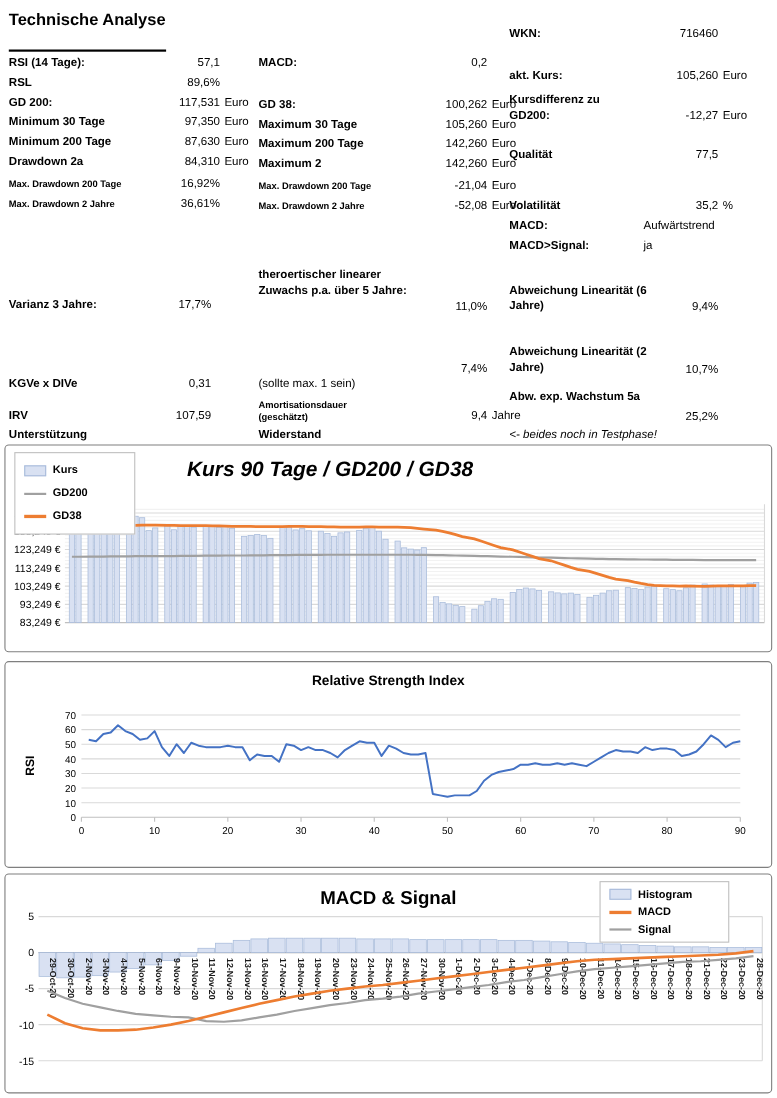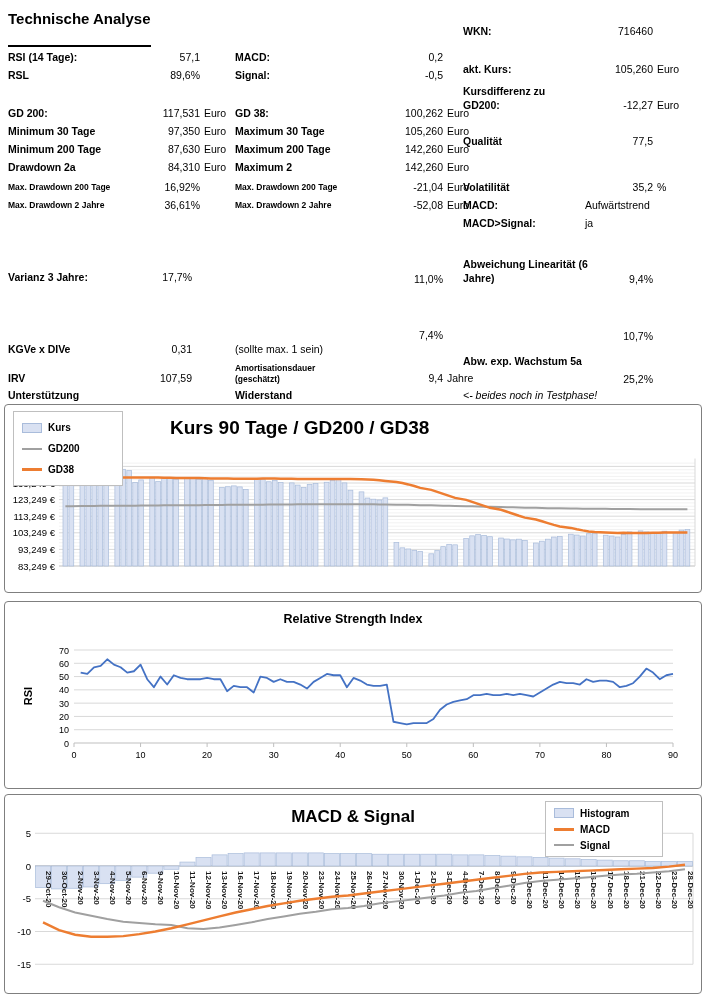--- a/index.html
+++ b/index.html
@@ -14,21 +14,21 @@
   #page-title{position:absolute;left:8px;top:10px;font-size:15px;font-weight:bold;
               border-bottom:2px solid #000;padding-bottom:18px;}
   .statcol{position:absolute;width:250px;}
   .srow{position:relative;min-height:14px;}
   .srow .slab{display:inline-block;font-weight:bold;font-size:10.5px;line-height:14px;width:122px;vertical-align:bottom;}
   .srow.small .slab{font-size:8.5px;line-height:13px;}
   .srow .sval{position:absolute;bottom:0;font-size:10.5px;line-height:14px;text-align:right;}
   .srow .ssuf{position:absolute;bottom:0;font-size:10.5px;line-height:14px;}
   .panel{position:absolute;left:4px;width:698px;background:#fff;border:1px solid #7f7f7f;border-radius:4px;box-sizing:border-box;}
   .panel svg{position:absolute;left:0;top:0;}
-  .chart-title1{position:absolute;left:165px;top:12px;font-size:19px;font-weight:bold;white-space:nowrap;z-index:3;}
+  .chart-title1{position:absolute;left:165px;top:12px;font-size:19px;font-weight:bold;white-space:nowrap;z-index:3;font-style:italic;}
   .chart-title2{position:absolute;left:0;right:0;top:10px;text-align:center;font-size:12.5px;font-weight:bold;z-index:3;}
   .chart-title3{position:absolute;left:0;right:0;top:12px;text-align:center;font-size:17px;font-weight:bold;z-index:3;}
   .legend{position:absolute;background:#fff;border:1px solid #bfbfbf;z-index:4;padding:5px 8px;}
   .lg-row{display:flex;align-items:center;height:21px;}
   .lg-row .txt{font-size:10px;font-weight:600;margin-left:6px;}
   .sw-bar{display:inline-block;width:18px;height:8px;background:#D9E1F2;border:1px solid #A9BCDB;}
   .sw-line-o{display:inline-block;width:20px;height:0;border-top:3px solid #ED7D31;}
   .sw-line-g{display:inline-block;width:20px;height:0;border-top:2px solid #A0A0A0;}
   .rsi-ylabel{position:absolute;left:14px;top:88px;transform:rotate(-90deg);transform-origin:center;
               font-size:11px;font-weight:bold;z-index:3;}
@@ -37,58 +37,59 @@
 </head>
 <body>
 
 <div id="page">
 
   <div id="page-title">Technische Analyse</div>
 
   <div class="statcol" id="col1" style="left:8px;top:46px;">
       <div class="srow"><span class="slab">RSI (14 Tage):</span><div class="sval" style="left: 122px; width: 70px;">57,1</div></div>
       <div class="srow"><span class="slab">RSL</span><div class="sval" style="left: 122px; width: 70px;">89,6%</div></div>
-      <div class="srow" style="margin-top: 20px;"><span class="slab">GD 200:</span><div class="sval" style="left: 122px; width: 70px;">117,531</div><div class="ssuf" style="left: 196px;">Euro</div></div>
+      <div class="srow" style=""><span class="slab">GD 200:</span><div class="sval" style="left: 122px; width: 70px;">117,531</div><div class="ssuf" style="left: 196px;">Euro</div></div>
       <div class="srow"><span class="slab">Minimum 30 Tage</span><div class="sval" style="left: 122px; width: 70px;">97,350</div><div class="ssuf" style="left: 196px;">Euro</div></div>
       <div class="srow"><span class="slab">Minimum 200 Tage</span><div class="sval" style="left: 122px; width: 70px;">87,630</div><div class="ssuf" style="left: 196px;">Euro</div></div>
       <div class="srow"><span class="slab">Drawdown 2a</span><div class="sval" style="left: 122px; width: 70px;">84,310</div><div class="ssuf" style="left: 196px;">Euro</div></div>
       <div class="srow small" style="margin-top: 2px;"><span class="slab">Max. Drawdown 200 Tage</span><div class="sval" style="left: 122px; width: 70px;">16,92%</div></div>
       <div class="srow small"><span class="slab">Max. Drawdown 2 Jahre</span><div class="sval" style="left: 122px; width: 70px;">36,61%</div></div>
     </div>
   <div class="statcol" id="col2" style="left:235px;top:46px;">
       <div class="srow"><span class="slab">MACD:</span><div class="sval" style="left: 125px; width: 83px;">0,2</div></div>
-      <div class="srow"><span class="slab">Signal:</span><div class="sval" style="left: 125px; width: 83px;">-0,5</div></div>
       <div class="srow" style="margin-top: 20px;"><span class="slab">GD 38:</span><div class="sval" style="left: 125px; width: 83px;">100,262</div><div class="ssuf" style="left: 212px;">Euro</div></div>
       <div class="srow"><span class="slab">Maximum 30 Tage</span><div class="sval" style="left: 125px; width: 83px;">105,260</div><div class="ssuf" style="left: 212px;">Euro</div></div>
       <div class="srow"><span class="slab">Maximum 200 Tage</span><div class="sval" style="left: 125px; width: 83px;">142,260</div><div class="ssuf" style="left: 212px;">Euro</div></div>
       <div class="srow"><span class="slab">Maximum 2</span><div class="sval" style="left: 125px; width: 83px;">142,260</div><div class="ssuf" style="left: 212px;">Euro</div></div>
       <div class="srow small" style="margin-top: 2px;"><span class="slab">Max. Drawdown 200 Tage</span><div class="sval" style="left: 125px; width: 83px;">-21,04</div><div class="ssuf" style="left: 212px;">Euro</div></div>
       <div class="srow small"><span class="slab">Max. Drawdown 2 Jahre</span><div class="sval" style="left: 125px; width: 83px;">-52,08</div><div class="ssuf" style="left: 212px;">Euro</div></div>
     </div>
   <div class="statcol" id="col3" style="left:463px;top:20px;">
       <div class="srow"><span class="slab">WKN:</span><div class="sval" style="left: 77px; width: 113px; text-align: right;">716460</div></div>
       <div class="srow" style="margin-top: 20px;"><span class="slab">akt. Kurs:</span><div class="sval" style="left: 77px; width: 113px;">105,260</div><div class="ssuf" style="left: 194px;">Euro</div></div>
       <div class="srow" style="margin-top: 8px;"><span class="slab" style="width: 100px;">Kursdifferenz zu GD200:</span><div class="sval" style="left: 77px; width: 113px;">-12,27</div><div class="ssuf" style="left: 194px;">Euro</div></div>
       <div class="srow" style="margin-top: 18px;"><span class="slab">Qualität</span><div class="sval" style="left: 77px; width: 113px;">77,5</div></div>
       <div class="srow" style="margin-top: 28px;"><span class="slab">Volatilität</span><div class="sval" style="left: 77px; width: 113px;">35,2</div><div class="ssuf" style="left: 194px;">%</div></div>
       <div class="srow"><span class="slab">MACD:</span><div class="sval" style="left: 122px; width: auto; text-align: left; white-space: nowrap;">Aufwärtstrend</div></div>
       <div class="srow"><span class="slab">MACD&gt;Signal:</span><div class="sval" style="left: 122px; width: auto; text-align: left; white-space: nowrap;">ja</div></div>
     </div>
 
   <div class="blab" style="left:8px;top:270px;">Varianz 3 Jahre:</div>
   <div class="bval" style="left:122px;top:270px;width:70px;">17,7%</div>
 
+  <div class="blab" style="left:235px;top:243px;width:158px;">theroertischer linearer Zuwachs p.a. über 5 Jahre:</div>
   <div class="bval" style="left:360px;top:272px;width:83px;">11,0%</div>
 
   <div class="blab" style="left:463px;top:257px;width:150px;">Abweichung Linearität (6 Jahre)</div>
   <div class="bval" style="left:540px;top:272px;width:113px;">9,4%</div>
 
   <div class="bval" style="left:360px;top:328px;width:83px;">7,4%</div>
   <div class="note" style="left:235px;top:342px;">(sollte max. 1 sein)</div>
 
+  <div class="blab" style="left:463px;top:313px;width:150px;">Abweichung Linearität (2 Jahre)</div>
   <div class="bval" style="left:540px;top:329px;width:113px;">10,7%</div>
 
   <div class="blab" style="left:8px;top:342px;">KGVe x DIVe</div>
   <div class="bval" style="left:122px;top:342px;width:70px;">0,31</div>
 
   <div class="blab sm" style="left:235px;top:363px;width:120px;">Amortisationsdauer (geschätzt)</div>
   <div class="bval" style="left:360px;top:371px;width:83px;">9,4</div>
   <div class="bsuf" style="left:447px;top:371px;">Jahre</div>
 
   <div class="blab" style="left:463px;top:354px;width:132px;">Abw. exp. Wachstum 5a</div>

